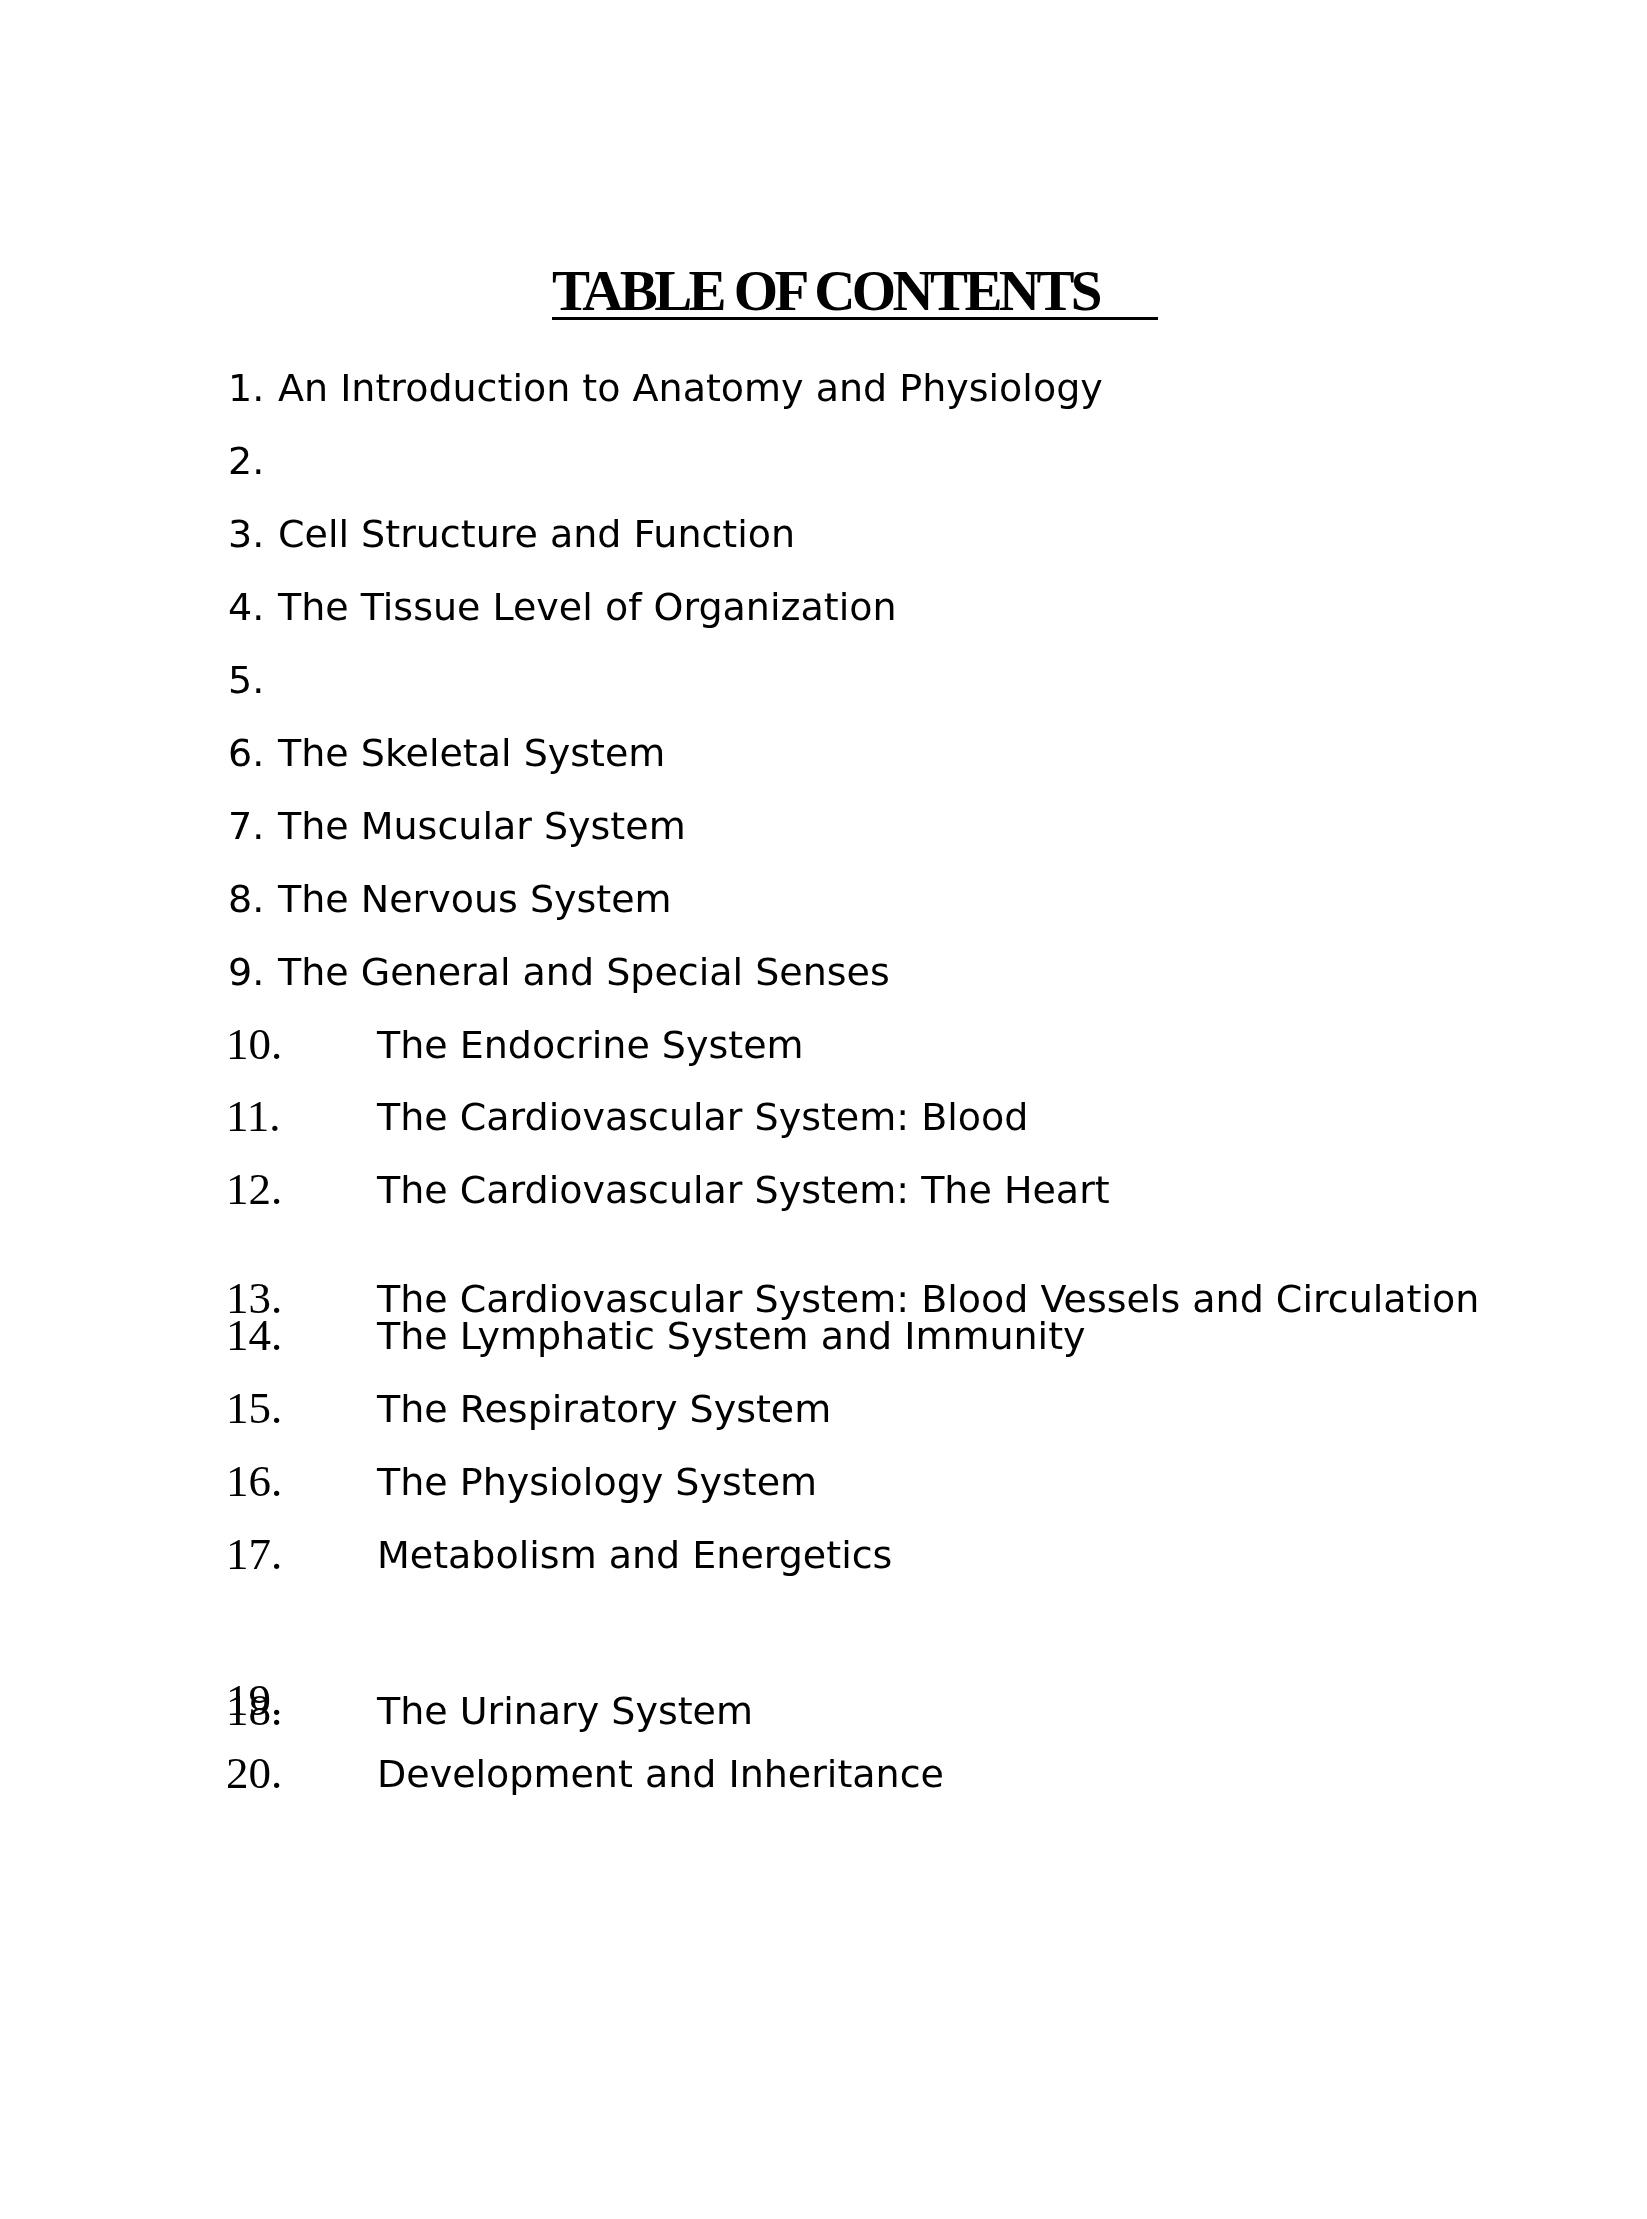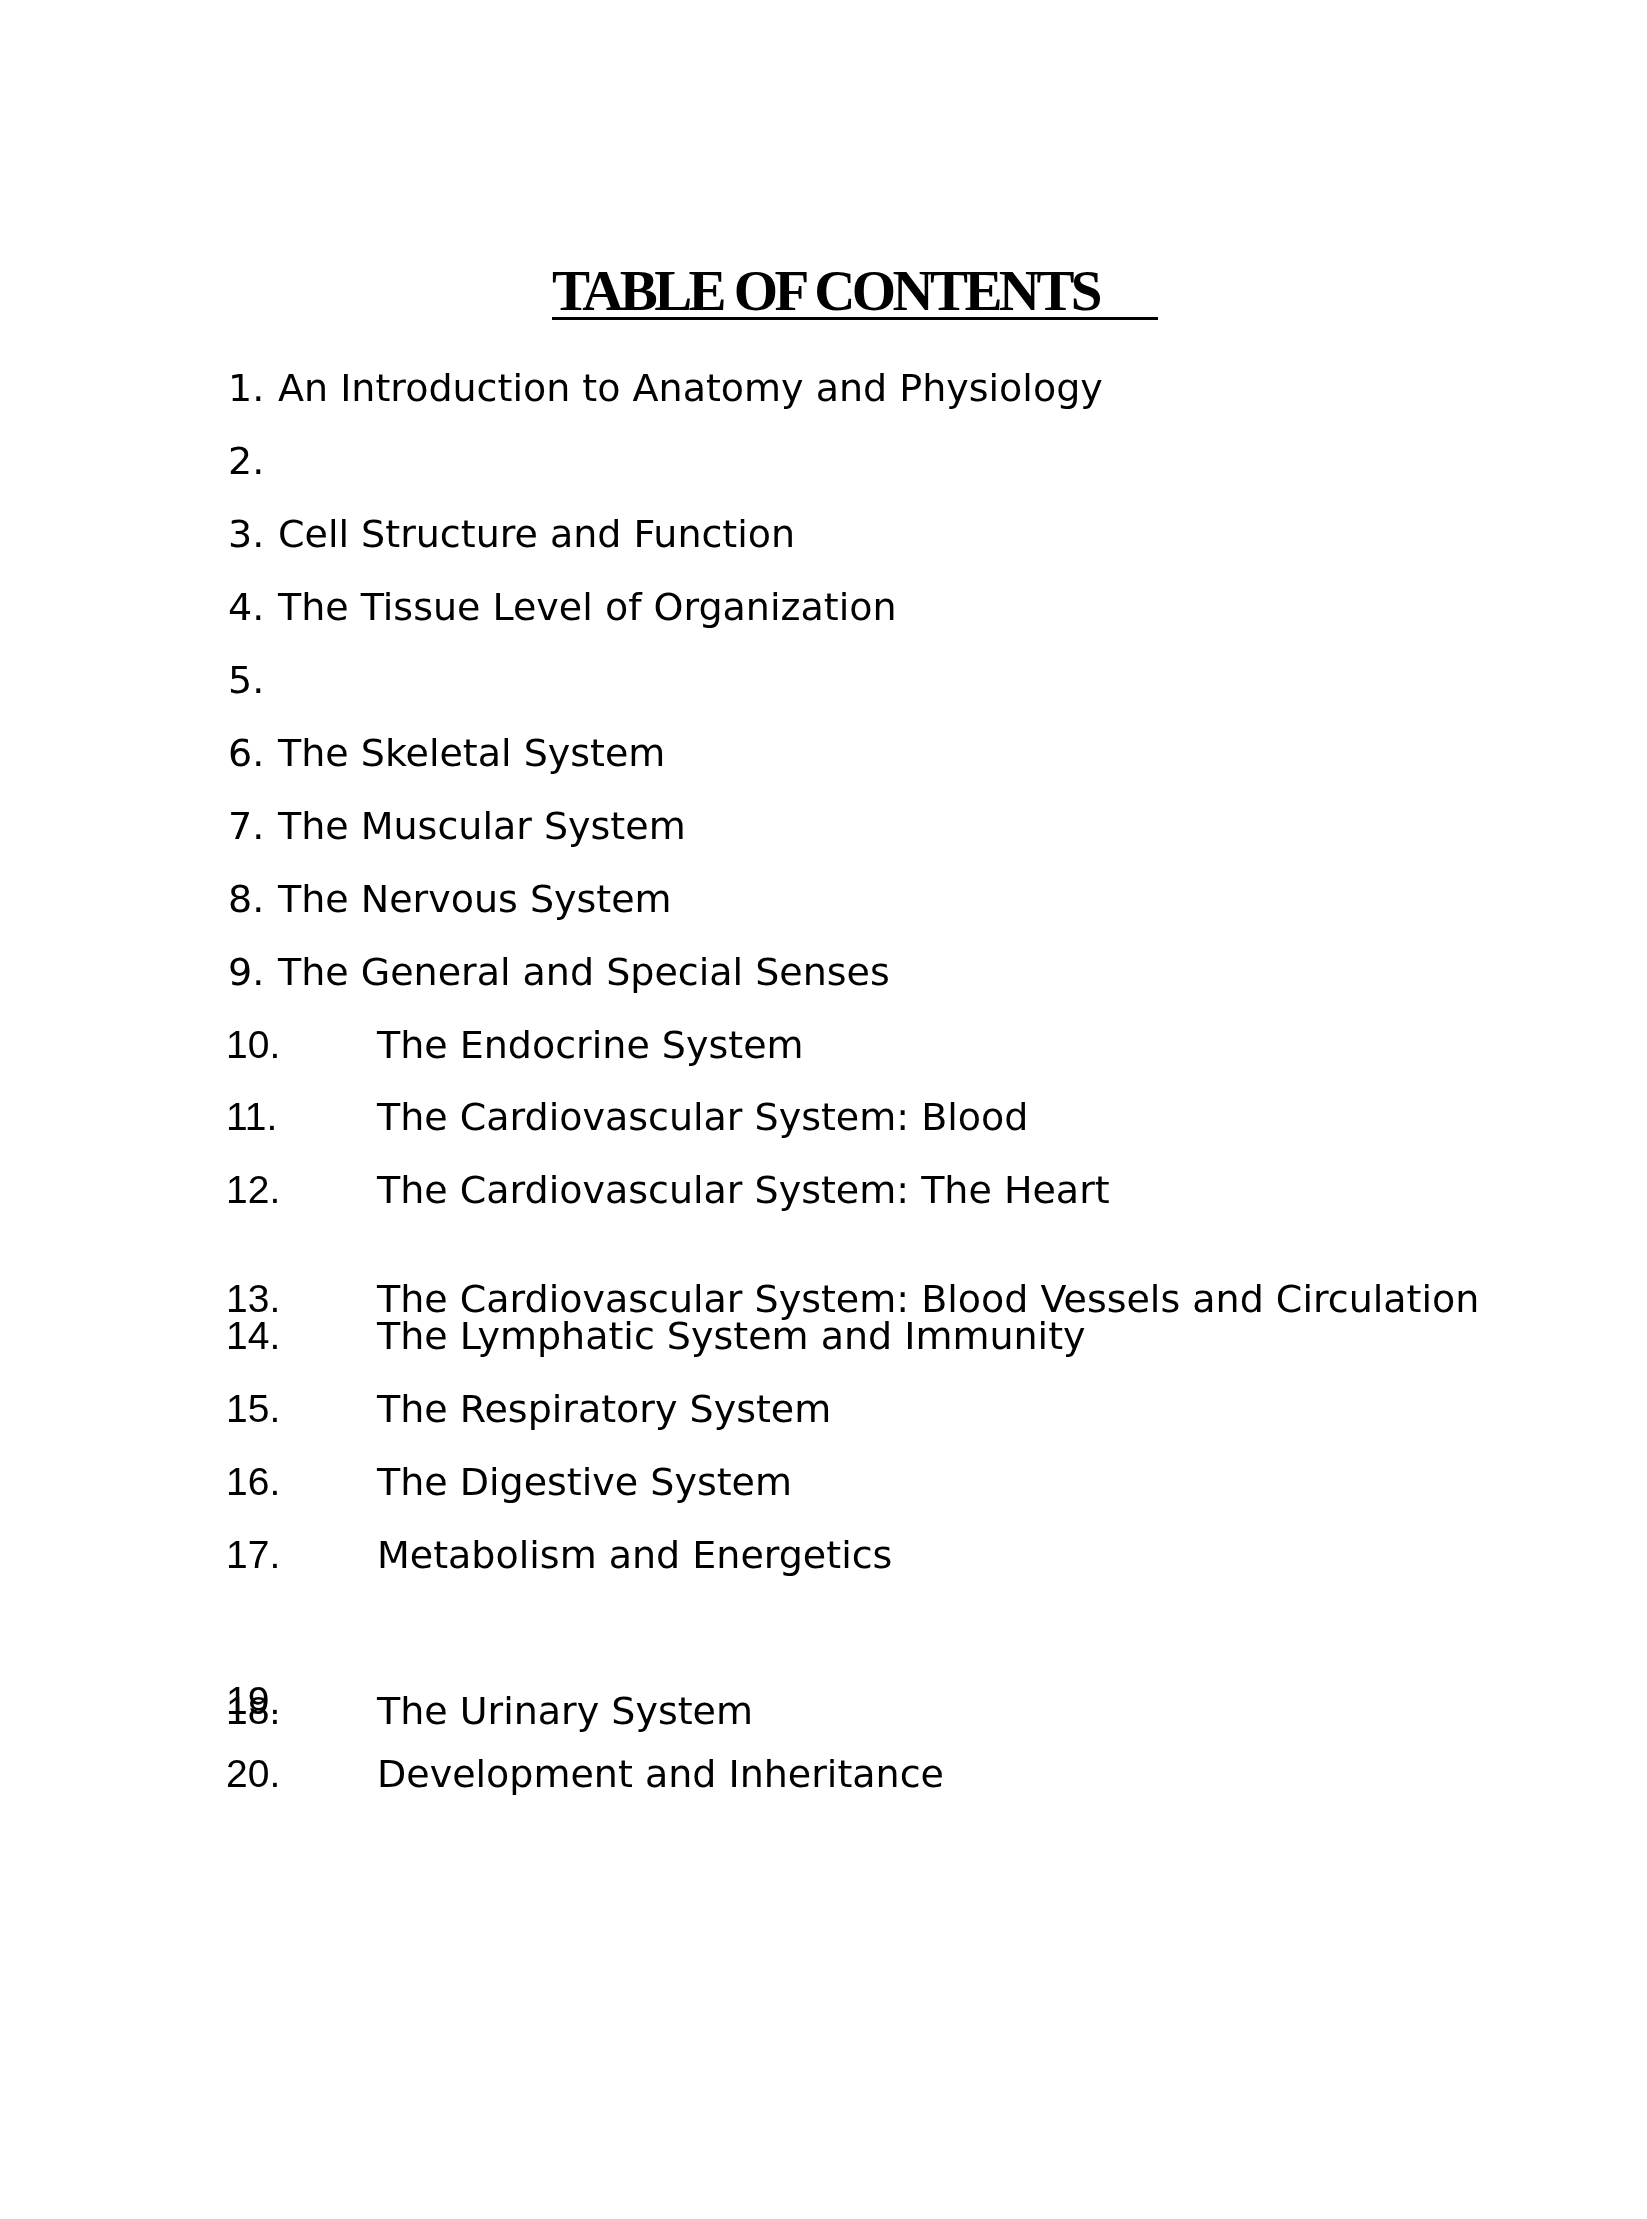--- a/index.html
+++ b/index.html
@@ -10,21 +10,21 @@
     font-size: 57px; line-height: 60px; letter-spacing: -3.6px;
     white-space: nowrap; text-align: left;
   }
   .title-underline { position: absolute; left: 552px; top: 317px; width: 606px; height: 3px; background: #000; }
   .num-short {
     position: absolute; left: 228px; bottom: 0;
     font-family: "DejaVu Sans", sans-serif; font-size: 38px; line-height: 38px;
   }
   .num-long {
     position: absolute; left: 226px; bottom: 0;
-    font-family: Liberation Sans, sans-serif; font-size: 39px; line-height: 39px;
+    font-family: Liberation Serif, serif; font-size: 45px; line-height: 39px;
   }
   .txt-short {
     position: absolute; left: 278px; bottom: 0;
     font-family: "DejaVu Sans", sans-serif; font-size: 38px; line-height: 38px;
   }
   .txt-long {
     position: absolute; left: 377px; bottom: 0;
     font-family: "DejaVu Sans", sans-serif; font-size: 38px; line-height: 38px;
   }
   .baseline-box { position: absolute; left: 0; width: 1648px; height: 40px; }
@@ -89,21 +89,21 @@
     <div class="baseline-box" style="top: 1315px;">
       <span class="num-long">14.</span>
       <span class="txt-long">The Lymphatic System and Immunity</span>
     </div>
     <div class="baseline-box" style="top: 1388px;">
       <span class="num-long">15.</span>
       <span class="txt-long">The Respiratory System</span>
     </div>
     <div class="baseline-box" style="top: 1461px;">
       <span class="num-long">16.</span>
-      <span class="txt-long">The Digestive System</span>
+      <span class="txt-long">The Physiology System</span>
     </div>
     <div class="baseline-box" style="top: 1534px;">
       <span class="num-long">17.</span>
       <span class="txt-long">Metabolism and Energetics</span>
     </div>
     <div class="baseline-box" style="top: 1690px;">
       <span class="num-long">18.</span>
       <span class="txt-long">The Urinary System</span>
     </div>
     <div class="baseline-box" style="top: 1680px;">

